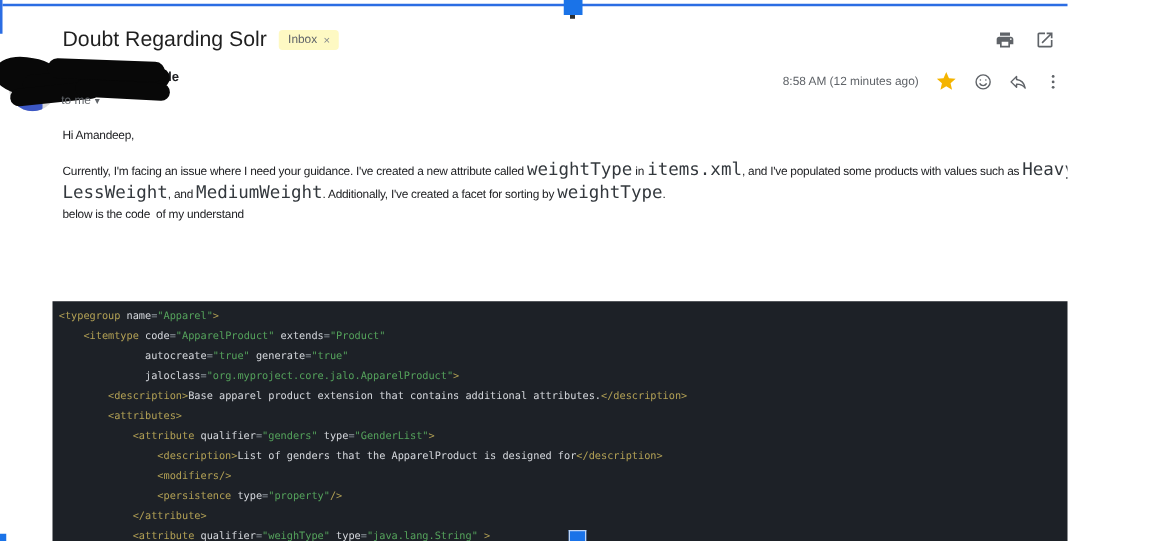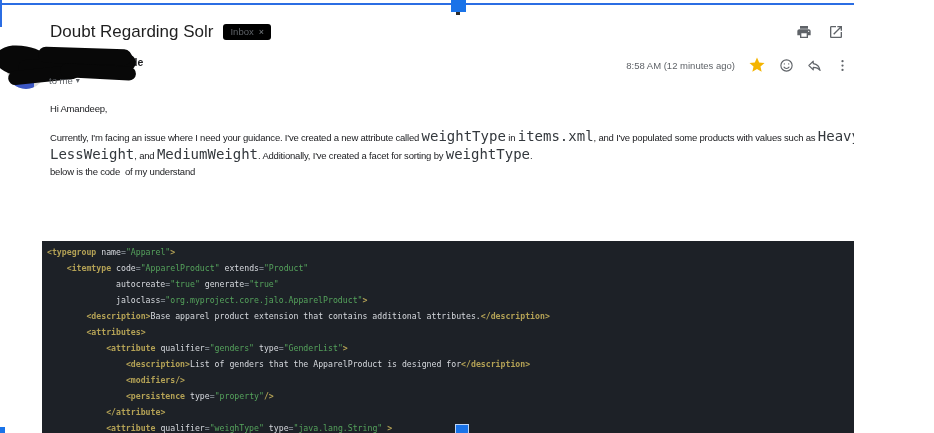--- a/index.html
+++ b/index.html
@@ -12,21 +12,21 @@
   .sel-right-line{position:absolute;left:925px;top:0;width:2px;height:433px;background:#2b6de3;}
   .sel-top-handle{position:absolute;left:451px;top:0;width:15px;height:12px;background:#1a73e8;}
   .sel-top-notch{position:absolute;left:456px;top:12px;width:4px;height:3px;background:#2d2d2d;}
   .sel-right-handle{position:absolute;left:918px;top:211px;width:15px;height:15px;background:#1a73e8;}
   .sel-bottom-handle{position:absolute;left:455px;top:424px;width:14px;height:9px;background:#1a73e8;border:1px solid #bcd4f6;border-bottom:none;box-sizing:border-box;}
   .sel-bl-handle{position:absolute;left:0;top:427px;width:5px;height:6px;background:#1a73e8;}
 
   
   .subject-row{position:absolute;left:50px;top:22px;display:flex;align-items:center;gap:10px;}
   .subject{font-size:17px;color:#1f1f1f;}
-  .chip{background:#000000;color:#5f6368;font-size:9.5px;padding:3px 7px;border-radius:3px;
+  .chip{background:#fef9c3;color:#5f6368;font-size:9.5px;padding:3px 7px;border-radius:3px;
         display:flex;align-items:center;gap:5px;line-height:1;}
   .chip-x{color:#80868b;font-size:9px;}
   .top-actions{position:absolute;top:24px;right:10px;display:flex;gap:16px;align-items:center;}
   .icon-btn{display:flex;align-items:center;justify-content:center;background:none;border:none;padding:0;}
 
   
   .avatar{position:absolute;left:7px;top:51px;width:38px;height:38px;border-radius:50%;
           background:#d9d9d9;overflow:hidden;}
   .avatar .hair{position:absolute;left:3px;top:5px;width:25px;height:23px;background:#23201e;border-radius:45%;}
   .avatar .shirt{position:absolute;left:5px;bottom:0;width:22px;height:12px;background:#3c57c4;border-radius:3px;}
@@ -51,21 +51,21 @@
               letter-spacing:-0.2px;line-height:16px;color:#202124;}
   .para{margin:0 0 11px 0;}
   .bline{white-space:pre;}
   .ic{font-family:"DejaVu Sans Mono",monospace;font-size:14px;letter-spacing:0;color:#33383d;}
 
   
   .code-block{position:absolute;left:42px;top:241px;width:884px;height:192px;box-sizing:border-box;
               padding:3px 0 0 5px;overflow:hidden;
               font-family:"DejaVu Sans Mono",monospace;font-size:8.2px;line-height:16px;}
   .cline{white-space:pre;color:var(--txt,#d6d9de);}
-  .cline .tag{color:var(--tag,#b3a155);font-weight:bold;}
+  .cline .tag{color:var(--tag,#b3a155);}
   .cline .str{color:var(--str,#55a35c);}
   .cline .eq{color:var(--eq,#8f969f);}
 
   svg{display:block;}
 </style>
 </head>
 <body>
 
 <div class="screen">
 

